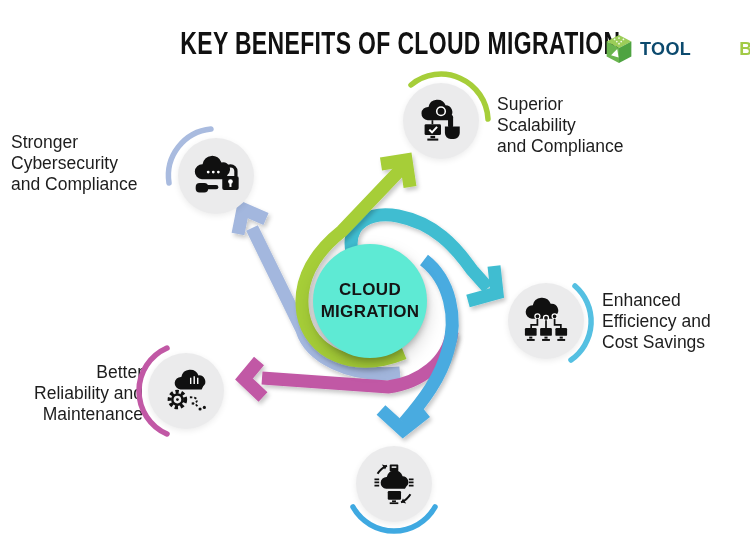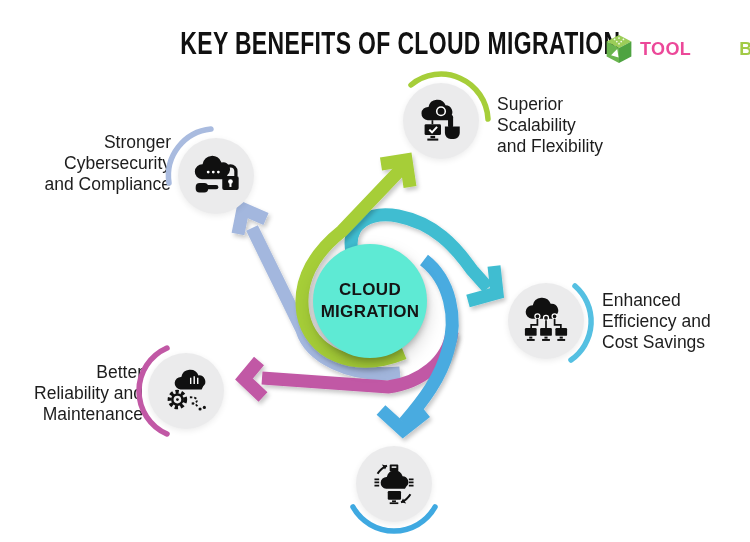--- a/index.html
+++ b/index.html
@@ -9,21 +9,21 @@
   }
   
   .title{position:absolute;top:26px;left:0;width:100%;padding-left:50px;box-sizing:border-box;text-align:center;}
   .title span{
     display:inline-block;font-size:31px;font-weight:700;letter-spacing:.5px;color:#111;
     transform:scaleX(.74) scaleY(1.04);transform-origin:center;white-space:nowrap;
   }
   
   .logo{position:absolute;left:604px;top:33px;display:flex;align-items:center;gap:6px;}
   .logo-text{font-size:18px;font-weight:700;letter-spacing:.4px;line-height:1;}
-  .logo-tool{color:#ec4899;}
+  .logo-tool{color:#0c4a6e;}
   .logo-box{color:#a2ca46;font-weight:600;margin-left:48px;}
   .logo-tm{color:#a2ca46;font-size:7px;vertical-align:top;position:relative;top:-2px;}
   
   .arrows{position:absolute;left:0;top:0;z-index:1;}
   .arrows path{fill:none;stroke-width:13;}
   .arrows path.head{stroke-width:13;stroke-linejoin:miter;}
   
   .center-circle{
     position:absolute;left:313px;top:244px;width:114px;height:114px;border-radius:50%;
     background:#5eead4;z-index:2;display:flex;align-items:center;justify-content:center;text-align:center;
@@ -99,41 +99,41 @@
     </g>
   </svg>
 
   <div class="center-circle">
     <div class="c-label">CLOUD
 MIGRATION</div>
   </div>
 
   <div class="b-label" style="left:497px;top:94px;width:170px;text-align:left">Superior
 Scalability
-and Flexibility</div>
+and Compliance</div>
   <div class="icon-wrap" style="left:403px;top:83px">
     <svg class="arc" width="110" height="110" viewBox="0 0 110 110">
       <path d="M25 19 A47 47 0 0 1 102 53" stroke="#a6ce39"></path>
     </svg>
     <div class="icon-circle">
       <svg width="50" height="50" viewBox="0 0 64 64">
         <path d="M15 31a8.5 8.5 0 0 1 1-17A11.5 11.5 0 0 1 38 12a8.5 8.5 0 0 1 6.5 14l-2.5 5z" fill="#101010"></path>
         <circle cx="32" cy="19.5" r="5.5" fill="none" stroke="#fff" stroke-width="2"></circle>
         <path d="M21 31v5" stroke="#101010" stroke-width="2.2"></path>
         <rect x="11" y="36" width="21" height="14" rx="1.8" fill="#101010"></rect>
         <path d="M17 43l3.5 3.5 6.5-7" fill="none" stroke="#fff" stroke-width="2.6"></path>
         <rect x="18.5" y="51" width="6" height="3" fill="#101010"></rect>
           <rect x="14.5" y="54.5" width="14" height="2.6" fill="#101010"></rect>
         <rect x="41" y="24" width="6.5" height="17" rx="3.2" fill="#101010"></rect>
         <path d="M37 39h19v8.5A7.5 7.5 0 0 1 48.5 55h-4A7.5 7.5 0 0 1 37 47.5z" fill="#101010"></path>
       </svg>
     </div>
   </div>
 
-  <div class="b-label" style="left:11px;top:132px;width:160px;text-align:right">Stronger
+  <div class="b-label" style="left:11px;top:132px;width:160px;text-align:left">Stronger
 Cybersecurity
 and Compliance</div>
   <div class="icon-wrap" style="left:178px;top:138px">
     <svg class="arc" width="110" height="110" viewBox="0 0 110 110">
       <path d="M8 62 A47 47 0 0 1 50 8" stroke="#a9bbdf"></path>
     </svg>
     <div class="icon-circle">
       <svg width="50" height="50" viewBox="0 0 64 64">
         <path d="M14 36a9.5 9.5 0 0 1 .8-19A12.5 12.5 0 0 1 39 14.6 9 9 0 0 1 47 30l-3 6z" fill="#101010"></path>
         <circle cx="22" cy="27" r="1.8" fill="#fff"></circle>

